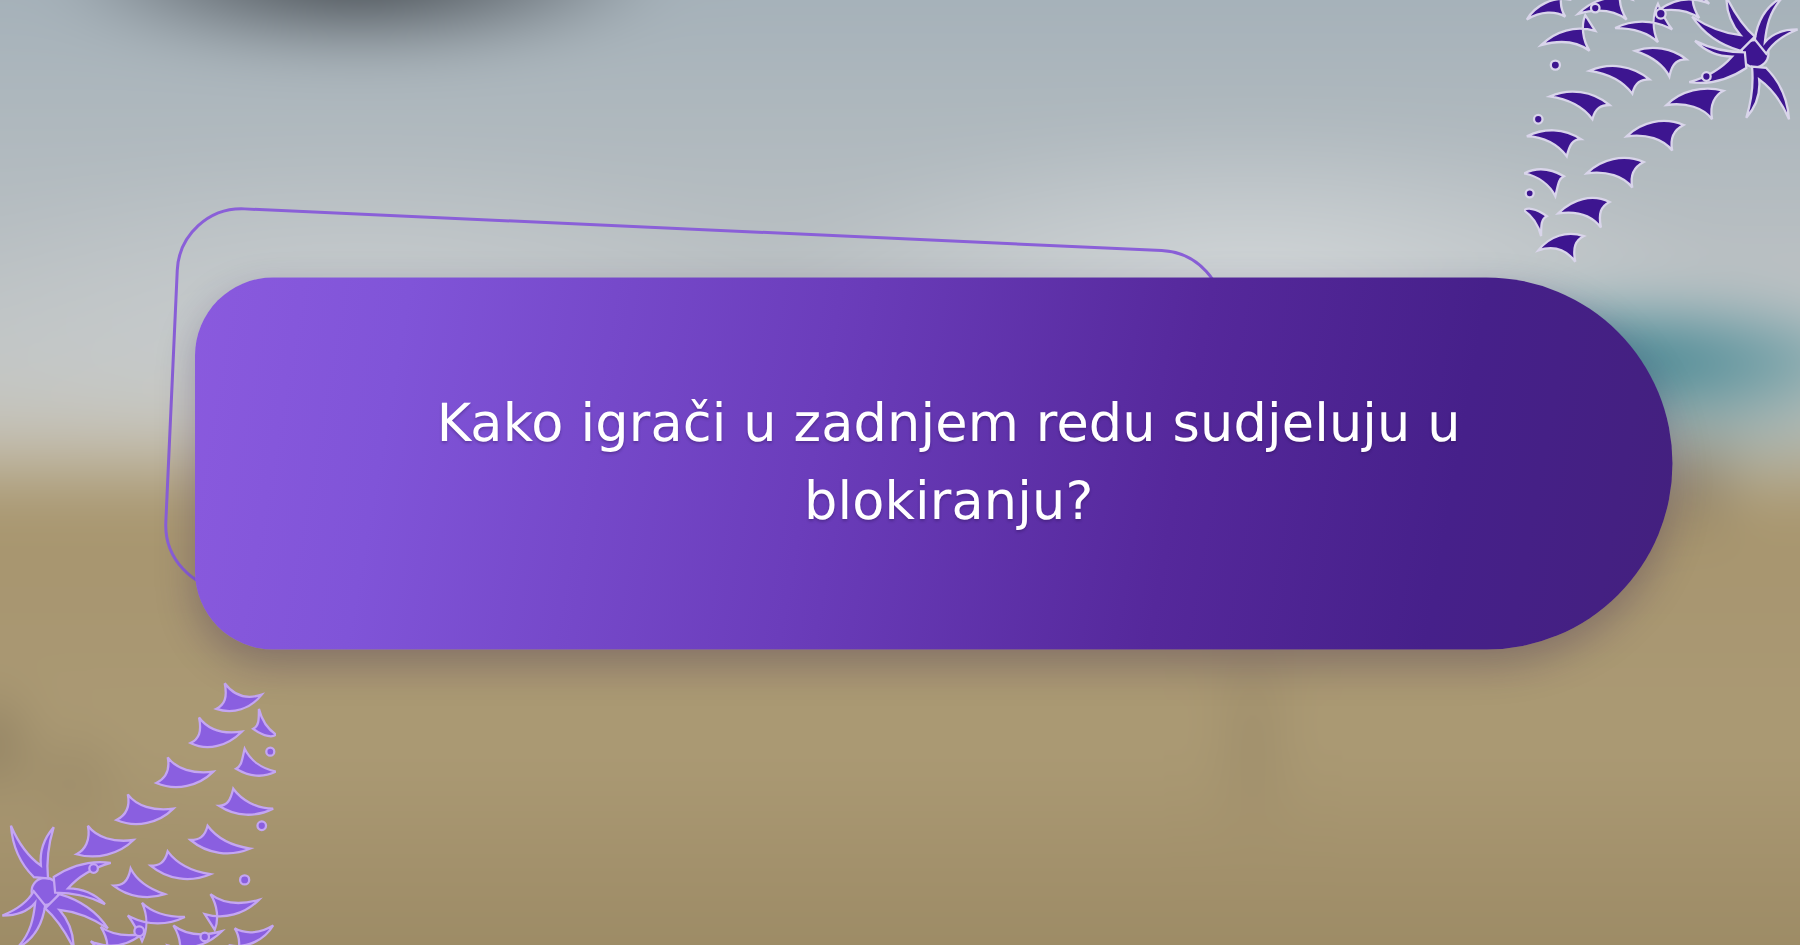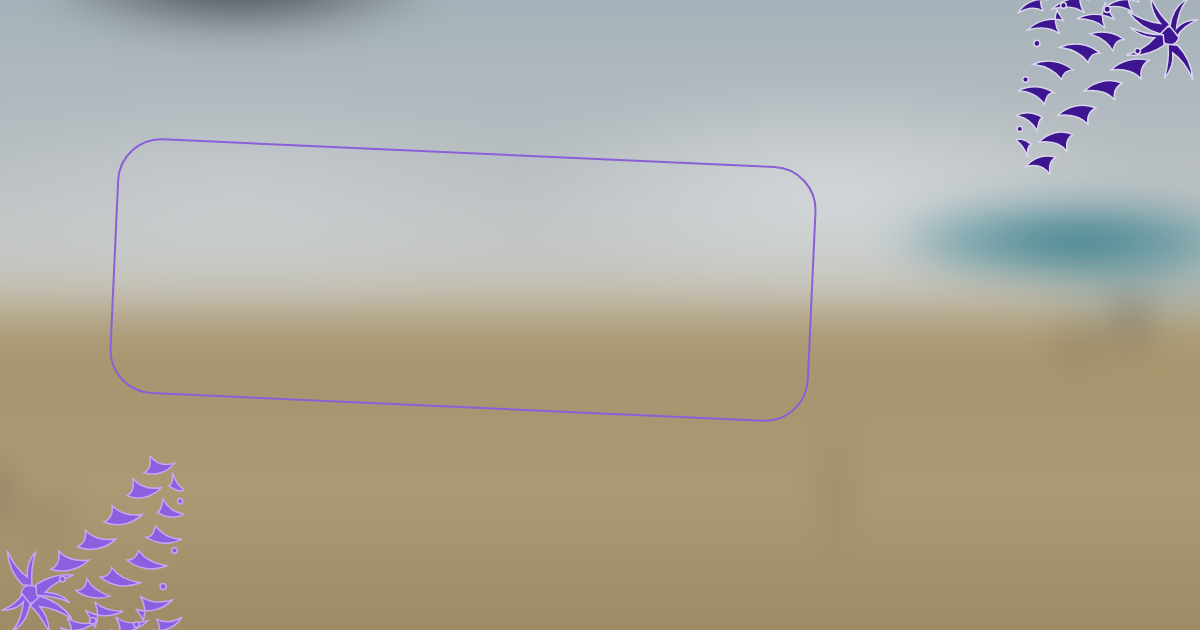--- a/index.html
+++ b/index.html
@@ -180,14 +180,17 @@
         <circle cx="178" cy="52" r="3.2"></circle>
         <circle cx="190" cy="90" r="3"></circle>
         <circle cx="196" cy="142" r="2.8"></circle>
         <circle cx="72" cy="60" r="3"></circle>
       </g>
     </svg>
   </div>
 
   <div class="card-outline"></div>
 
+  <div class="card-main">
+    <div class="card-title">Kako igrači u zadnjem redu sudjeluju u blokiranju?</div>
+  </div>
 
 </div>
 
 </body></html>

